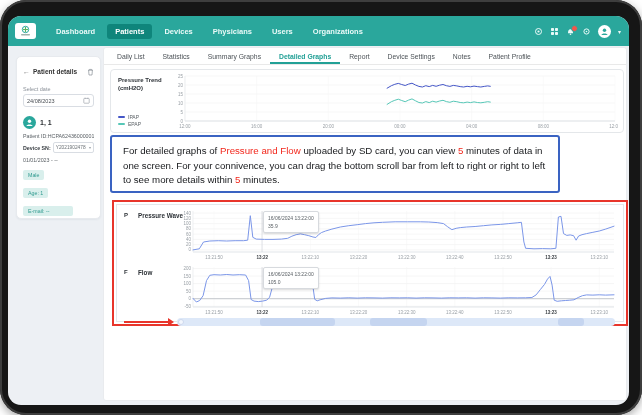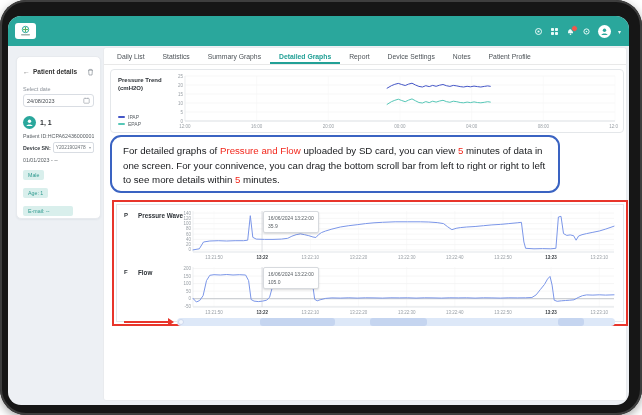--- a/index.html
+++ b/index.html
@@ -52,21 +52,21 @@
   
   .trend-panel{position:absolute;left:6px;top:21px;width:512px;height:62px;border:1px solid #e4e7ea;border-radius:4px;background:#fff;}
   .trend-title{position:absolute;left:7px;top:6px;font-size:6px;font-weight:bold;color:#2d3237;line-height:1.4;}
   .trend-legend{position:absolute;left:7px;bottom:5px;}
   .lg-row{display:flex;align-items:center;gap:3px;margin-top:1px;}
   .lg-swatch{width:7px;height:2px;border-radius:1px;}
   .lg-label{font-size:5px;color:#5a6065;}
   .trend-chart{position:absolute;left:56px;top:3px;right:5px;bottom:2px;}
 
   
-  .annotation{position:absolute;left:6px;top:87px;width:450px;height:58px;border:2px solid #3a63c2;border-radius:11px;
+  .annotation{position:absolute;left:6px;top:87px;width:450px;height:58px;border:2px solid #3a63c2;border-radius:3px;
               background:#fff;padding:7px 11px;box-sizing:border-box;font-size:9.7px;line-height:1.5;color:#17191c;}
   .annotation .red{color:#f2271c;}
 
   
   .redbox{position:absolute;left:104px;top:184px;width:516px;height:126px;border:2px solid #e8352b;box-sizing:border-box;z-index:2;}
   .detail-panel{position:absolute;inset:2px;background:#fff;border:1px solid #e4e7ea;}
   .axis-letter{position:absolute;font-size:6px;font-weight:bold;color:#2d3237;}
   .wave-title{position:absolute;font-size:6.3px;font-weight:bold;color:#2d3237;}
   .wave-chart{position:absolute;left:58px;right:6px;}
   .tooltip{position:absolute;background:#fff;border:1px solid #d7dade;border-radius:2px;box-shadow:0 1px 2px rgba(0,0,0,.15);
@@ -89,20 +89,28 @@
   <div class="tablet">
     <div class="screen">
 
       <div class="navbar">
         <div class="logo">
           <svg width="13" height="12" viewBox="0 0 13 12">
             <circle cx="6.5" cy="4.5" r="3.2" fill="none" stroke="#2aa79c" stroke-width="1"></circle>
             <path d="M6.5 2 L6.5 7 M4 4.5 L9 4.5" stroke="#5bb45a" stroke-width="1.1"></path>
             <rect x="2" y="9" width="9" height="1.4" rx="0.7" fill="#9fb3ad"></rect>
           </svg>
+        </div>
+        <div class="nav-items">
+          <div class="nav-item">Dashboard</div>
+          <div class="nav-item active">Patients</div>
+          <div class="nav-item">Devices</div>
+          <div class="nav-item">Physicians</div>
+          <div class="nav-item">Users</div>
+          <div class="nav-item">Organizations</div>
         </div>
         <div class="nav-right">
           <span class="nav-ico">
             <svg width="9" height="9" viewBox="0 0 9 9">
                 <circle cx="4.5" cy="4.5" r="3" fill="none" stroke="#eafaf8" stroke-width="1"></circle>
                 <circle cx="4.5" cy="4.5" r="1.1" fill="#eafaf8"></circle>
               </svg>
           </span>
           <span class="nav-ico">
             <svg width="9" height="9" viewBox="0 0 9 9">

